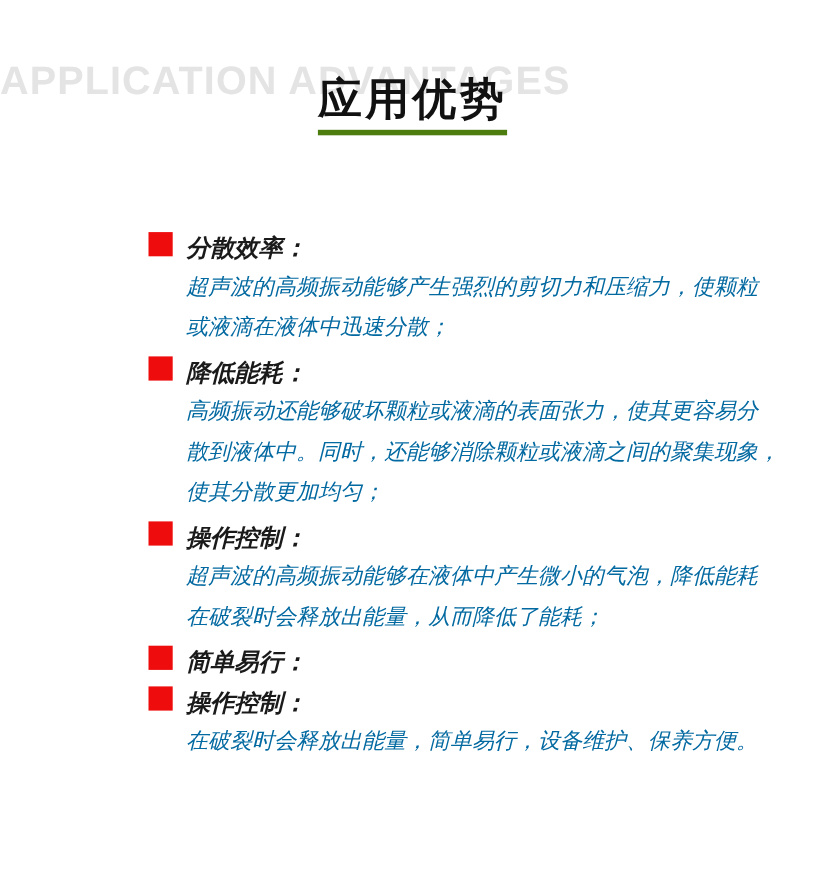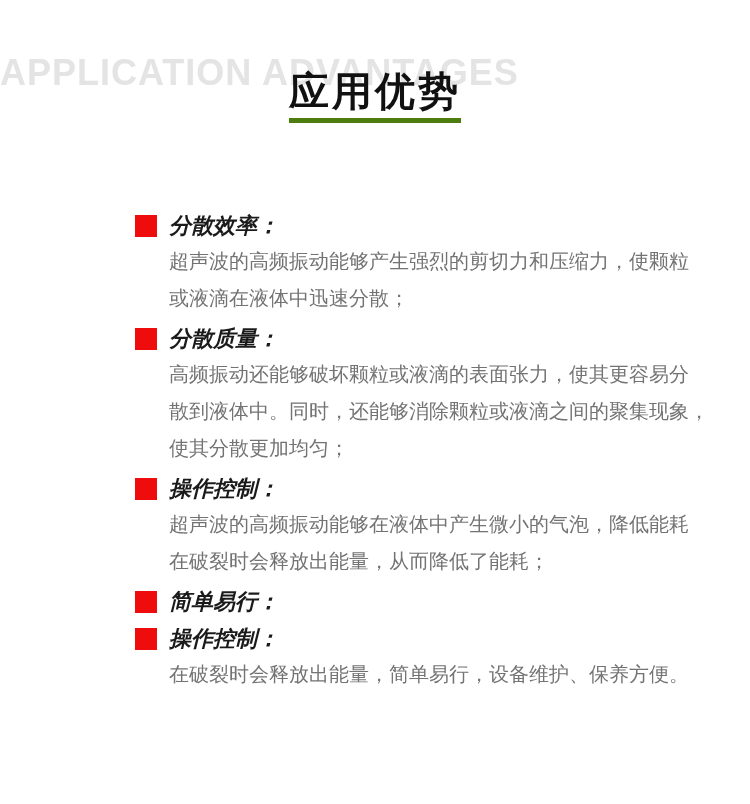--- a/index.html
+++ b/index.html
@@ -54,21 +54,20 @@
   }
   
   .content {
     margin: 86px 95px 0 135px;
   }
   .section {
     margin-bottom: 7px;
   }
   .section-header {
     display: flex;
-    align-items: center;
     line-height: 30px;
   }
   .bullet {
     width: 22px;
     height: 22px;
     background: #ee0c0c;
     flex: 0 0 auto;
     margin-right: 12px;
   }
   .section-heading {
@@ -77,21 +76,22 @@
     font-style: italic;
     color: #1a1a1a;
     white-space: nowrap;
   }
   .section-body {
     margin-left: 34px;
     margin-top: 2px;
   }
   .body-line {
     font-size: 20px;
-    color: #737373;
+    font-style: italic;
+    color: #0369a1;
     line-height: 37px;
     white-space: nowrap;
   }
 </style>
 </head>
 <body>
 
 <div class="page">
 
   <div class="header">
@@ -108,21 +108,21 @@
       </div>
       <div class="section-body">
         <div class="body-line">超声波的高频振动能够产生强烈的剪切力和压缩力，使颗粒</div>
         <div class="body-line">或液滴在液体中迅速分散；</div>
       </div>
     </div>
 
     <div class="section">
       <div class="section-header">
         <span class="bullet"></span>
-        <span class="section-heading">分散质量：</span>
+        <span class="section-heading">降低能耗：</span>
       </div>
       <div class="section-body">
         <div class="body-line">高频振动还能够破坏颗粒或液滴的表面张力，使其更容易分</div>
         <div class="body-line">散到液体中。同时，还能够消除颗粒或液滴之间的聚集现象，</div>
         <div class="body-line">使其分散更加均匀；</div>
       </div>
     </div>
 
     <div class="section">
       <div class="section-header">

